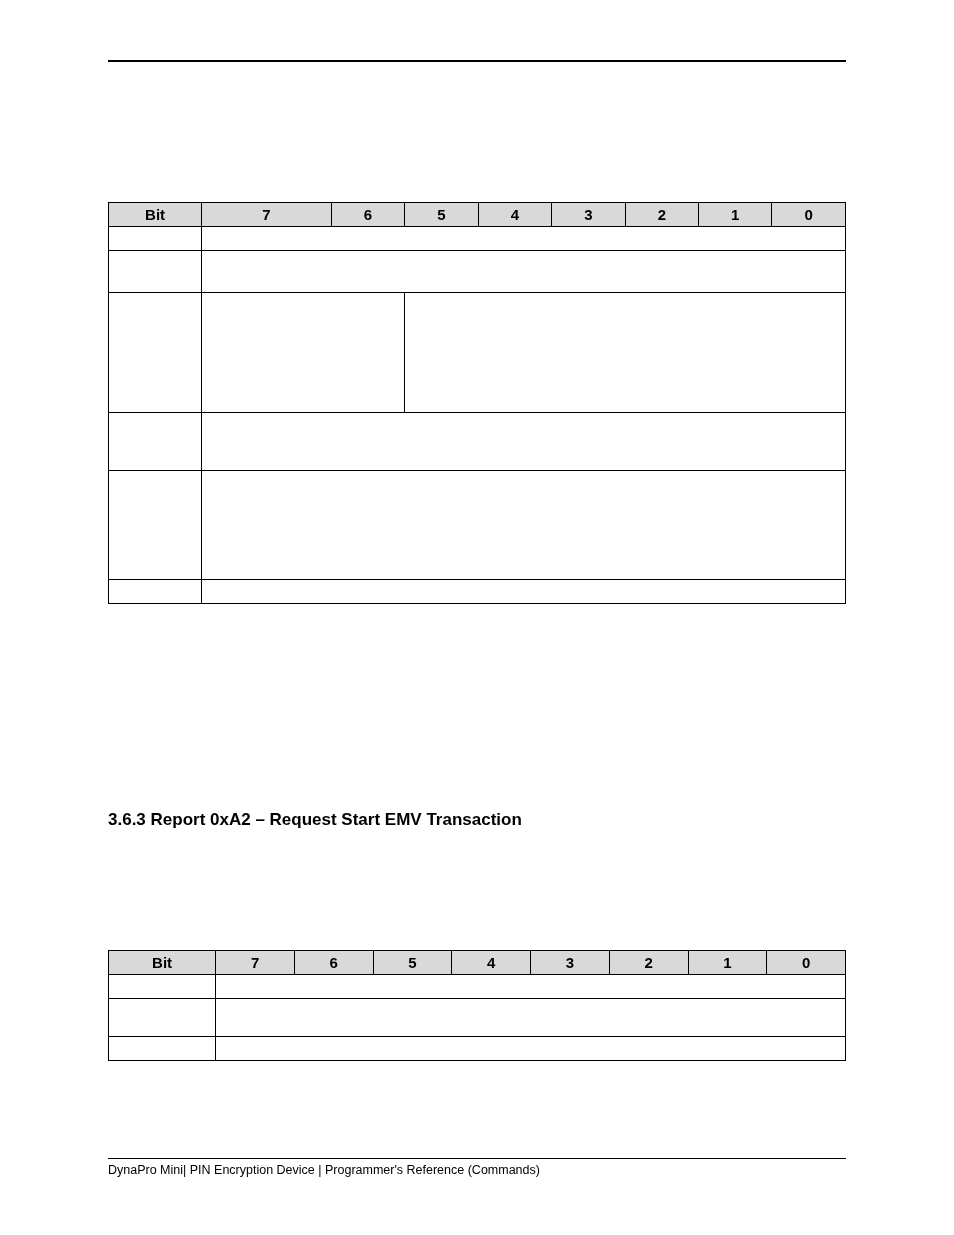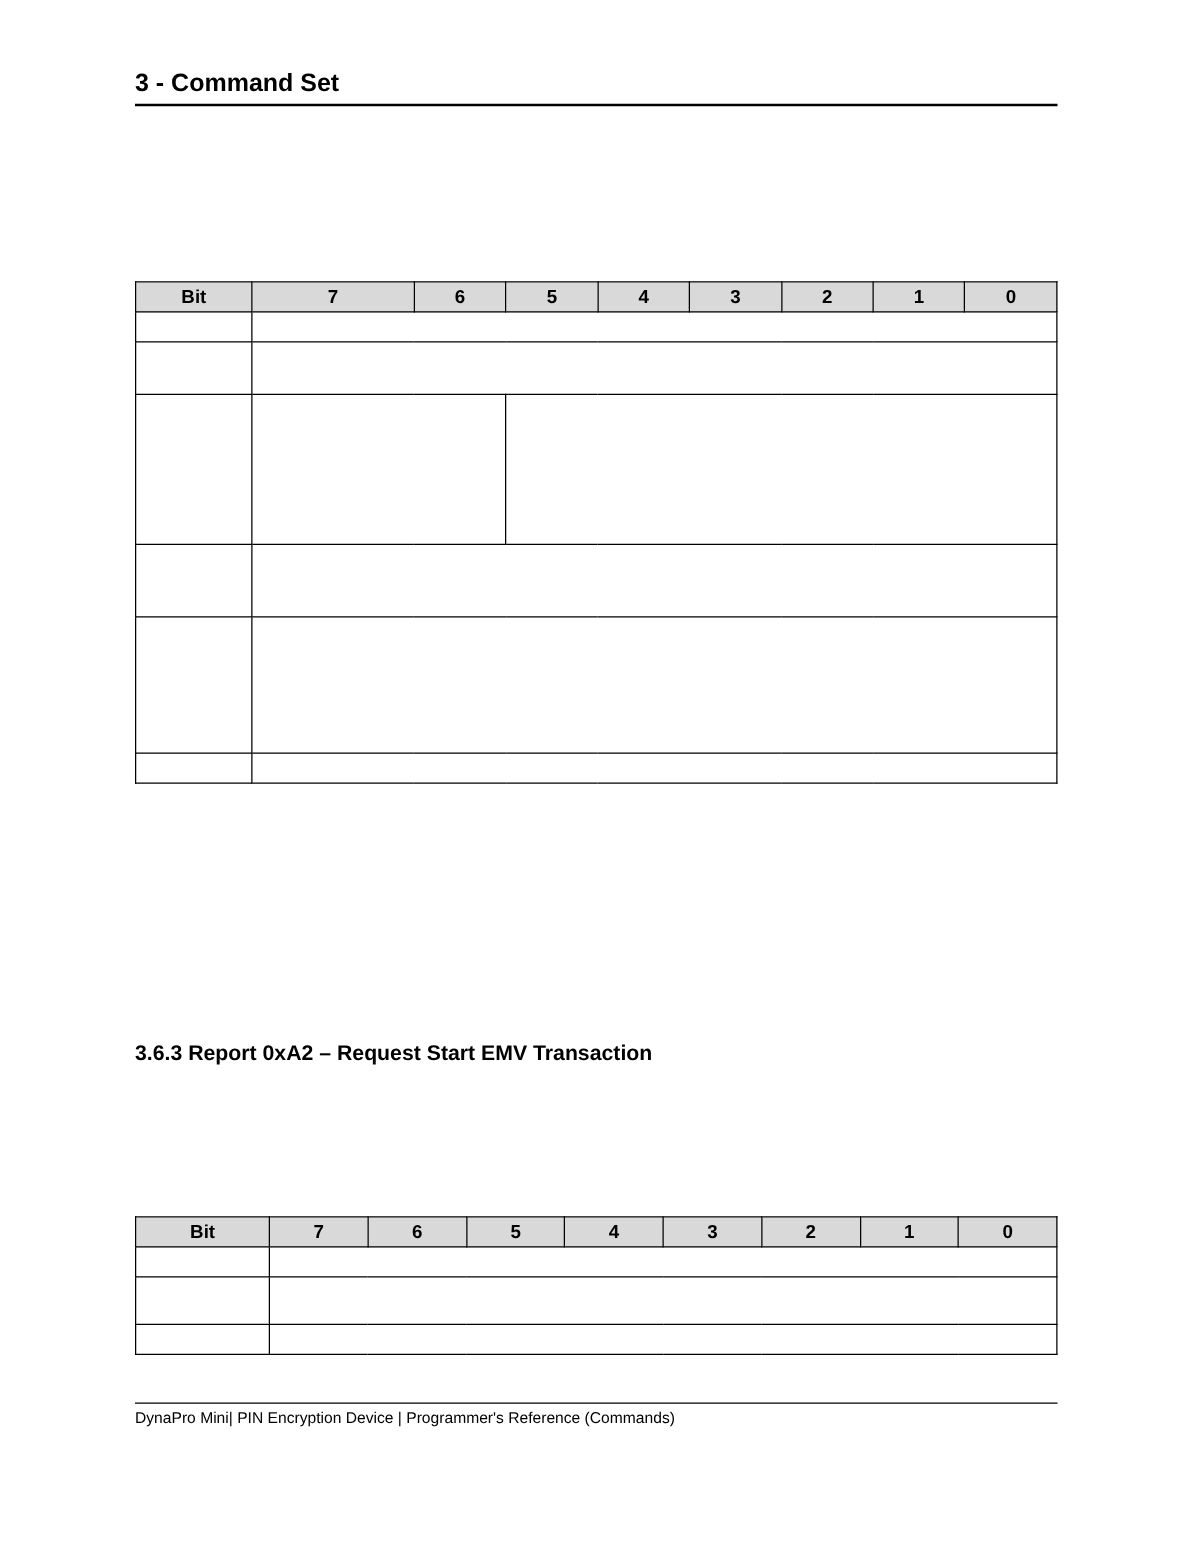--- a/index.html
+++ b/index.html
@@ -60,40 +60,39 @@
   .sec-head {
     color: #000000;
     font-size: 17px;
     font-weight: 700;
     margin-top: 26px;
   }
   .sec-gap { height: 120px; }
   .footer {
     position: absolute;
     left: 108px;
-    top: 1122px;
+    top: 1158px;
     width: 738px;
   }
   .hr-foot {
     border: none;
     border-top: 1.5px solid #000000;
     margin: 0 0 4px 0;
   }
   .footer-text {
     color: #000000;
     font-size: 12.5px;
   }
   .dashline { letter-spacing: 0px; }
   .whitecell { color: #ffffff; }
 </style>
 </head>
 <body>
 
 <div class="page">
-  <div class="header-title">3 - Command Set</div>
   <hr class="hr-top">
   <div class="spacer"></div>
 
   <table class="data">
     <tbody>
         <tr>
       <th class="bitcol">Bit</th>
       <th style="width:140px">7</th>
       <th style="width:72px">6</th>
       <th style="width:72px">5</th>

